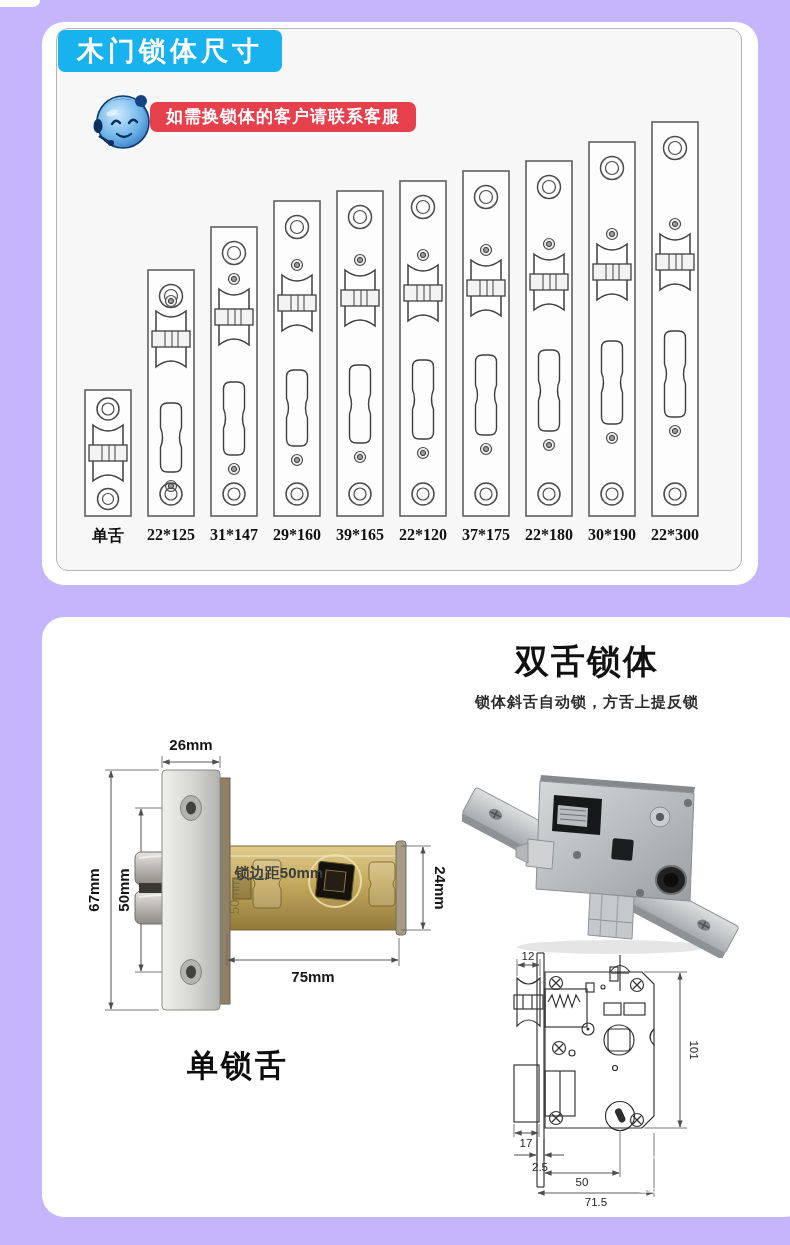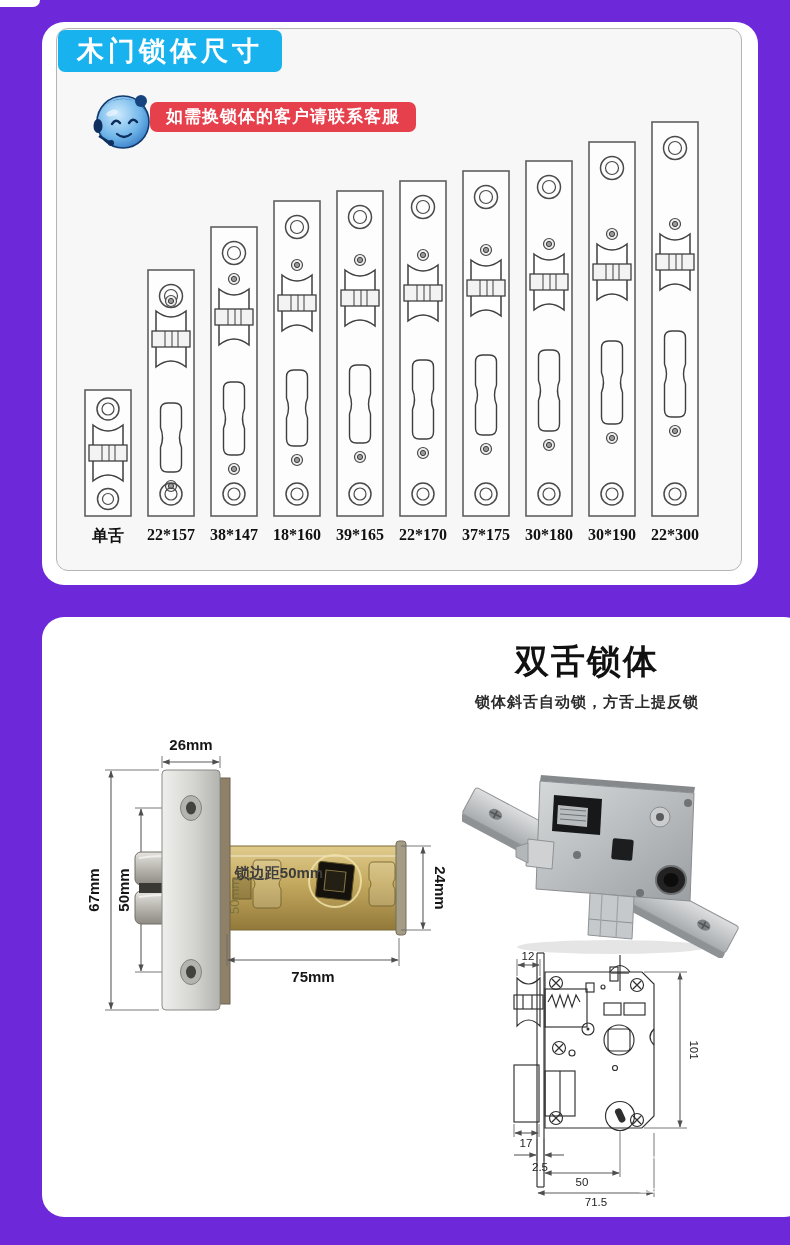--- a/index.html
+++ b/index.html
@@ -1,16 +1,16 @@
 <!DOCTYPE html>
 <html><head>
 <meta charset="utf-8">
 <style>
   html,body{margin:0;padding:0;background:#191919;}
-  .stage{position:relative;width:790px;height:1245px;background:#6d28d9;overflow:hidden;
+  .stage{position:relative;width:790px;height:1245px;background:#c4b5fd;overflow:hidden;
          font-family:"Liberation Sans",sans-serif;}
   .top-sliver{position:absolute;left:0;top:0;width:40px;height:7px;background:#fff;border-radius:0 0 8px 0;}
   .card{position:absolute;background:#fff;border-radius:22px;}
   #card1{left:42px;top:22px;width:716px;height:563px;}
   #card2{left:42px;top:617px;width:764px;height:600px;}
   .inner-panel{position:absolute;left:14px;right:16px;top:6px;bottom:14px;background:#f7f7f7;
                border:1px solid #b5b5b5;border-radius:12px;}
   .title-badge{position:absolute;left:16px;top:8px;width:224px;height:42px;border-radius:7px;
                color:#fff;font-size:27px;font-weight:bold;letter-spacing:4px;text-align:center;line-height:42px;}
   .mascot{position:absolute;left:48px;top:66px;width:66px;height:62px;}
@@ -95,61 +95,61 @@
             <rect x="5" y="62" width="38" height="16" fill="#f3f3f3" stroke="#3f3f3f" stroke-width="1.3"></rect>
             <line x1="18" y1="62" x2="18" y2="78" stroke="#3f3f3f" stroke-width="1"></line>
             <line x1="25" y1="62" x2="25" y2="78" stroke="#3f3f3f" stroke-width="1"></line>
             <line x1="31" y1="62" x2="31" y2="78" stroke="#3f3f3f" stroke-width="1"></line>
             <path d="M20.5,134 H27.5 Q34.5,134 34.5,141 V158.5 Q30.5,168.5 34.5,178.5 V196 Q34.5,203 27.5,203 H20.5 Q13.5,203 13.5,196 V178.5 Q17.5,168.5 13.5,158.5 V141 Q13.5,134 20.5,134 Z" fill="#fdfdfd" stroke="#3f3f3f" stroke-width="1.4"></path>
             <circle cx="24" cy="217" r="5.5" fill="#ededed" stroke="#4a4a4a" stroke-width="1.2"></circle>
             <circle cx="24" cy="217" r="2.6" fill="#9a9a9a" stroke="#3c3c3c" stroke-width="1"></circle>
             <circle cx="24" cy="225" r="11" fill="none" stroke="#4a4a4a" stroke-width="1.5"></circle>
             <circle cx="24" cy="225" r="6" fill="none" stroke="#4a4a4a" stroke-width="1.2"></circle>
           </svg>
-          <div class="plate-label">22*157</div>
+          <div class="plate-label">22*125</div>
         </div>
         <div class="plate-item">
           <svg width="48" height="291" viewBox="0 0 48 291">
             <rect x="1" y="1" width="46" height="289" fill="#fdfdfd" stroke="#5f5f5f" stroke-width="1.6"></rect>
             <circle cx="24" cy="27" r="11.5" fill="none" stroke="#4a4a4a" stroke-width="1.5"></circle>
             <circle cx="24" cy="27" r="6.5" fill="none" stroke="#4a4a4a" stroke-width="1.2"></circle>
             <circle cx="24" cy="53" r="5.5" fill="#ededed" stroke="#4a4a4a" stroke-width="1.2"></circle>
             <circle cx="24" cy="53" r="2.6" fill="#9a9a9a" stroke="#3c3c3c" stroke-width="1"></circle>
             <path d="M9,63 Q24,75 39,63 L39,119 Q24,107 9,119 Z" fill="#ffffff" stroke="#3f3f3f" stroke-width="1.5"></path>
             <rect x="5" y="83" width="38" height="16" fill="#f3f3f3" stroke="#3f3f3f" stroke-width="1.3"></rect>
             <line x1="18" y1="83" x2="18" y2="99" stroke="#3f3f3f" stroke-width="1"></line>
             <line x1="25" y1="83" x2="25" y2="99" stroke="#3f3f3f" stroke-width="1"></line>
             <line x1="31" y1="83" x2="31" y2="99" stroke="#3f3f3f" stroke-width="1"></line>
             <path d="M20.5,156 H27.5 Q34.5,156 34.5,163 V182.5 Q30.5,192.5 34.5,202.5 V222 Q34.5,229 27.5,229 H20.5 Q13.5,229 13.5,222 V202.5 Q17.5,192.5 13.5,182.5 V163 Q13.5,156 20.5,156 Z" fill="#fdfdfd" stroke="#3f3f3f" stroke-width="1.4"></path>
             <circle cx="24" cy="243" r="5.5" fill="#ededed" stroke="#4a4a4a" stroke-width="1.2"></circle>
             <circle cx="24" cy="243" r="2.6" fill="#9a9a9a" stroke="#3c3c3c" stroke-width="1"></circle>
             <circle cx="24" cy="268" r="11" fill="none" stroke="#4a4a4a" stroke-width="1.5"></circle>
             <circle cx="24" cy="268" r="6" fill="none" stroke="#4a4a4a" stroke-width="1.2"></circle>
           </svg>
-          <div class="plate-label">38*147</div>
+          <div class="plate-label">31*147</div>
         </div>
         <div class="plate-item">
           <svg width="48" height="317" viewBox="0 0 48 317">
             <rect x="1" y="1" width="46" height="315" fill="#fdfdfd" stroke="#5f5f5f" stroke-width="1.6"></rect>
             <circle cx="24" cy="27" r="11.5" fill="none" stroke="#4a4a4a" stroke-width="1.5"></circle>
             <circle cx="24" cy="27" r="6.5" fill="none" stroke="#4a4a4a" stroke-width="1.2"></circle>
             <circle cx="24" cy="65" r="5.5" fill="#ededed" stroke="#4a4a4a" stroke-width="1.2"></circle>
             <circle cx="24" cy="65" r="2.6" fill="#9a9a9a" stroke="#3c3c3c" stroke-width="1"></circle>
             <path d="M9,75 Q24,87 39,75 L39,131 Q24,119 9,131 Z" fill="#ffffff" stroke="#3f3f3f" stroke-width="1.5"></path>
             <rect x="5" y="95" width="38" height="16" fill="#f3f3f3" stroke="#3f3f3f" stroke-width="1.3"></rect>
             <line x1="18" y1="95" x2="18" y2="111" stroke="#3f3f3f" stroke-width="1"></line>
             <line x1="25" y1="95" x2="25" y2="111" stroke="#3f3f3f" stroke-width="1"></line>
             <line x1="31" y1="95" x2="31" y2="111" stroke="#3f3f3f" stroke-width="1"></line>
             <path d="M20.5,170 H27.5 Q34.5,170 34.5,177 V198 Q30.5,208 34.5,218 V239 Q34.5,246 27.5,246 H20.5 Q13.5,246 13.5,239 V218 Q17.5,208 13.5,198 V177 Q13.5,170 20.5,170 Z" fill="#fdfdfd" stroke="#3f3f3f" stroke-width="1.4"></path>
             <circle cx="24" cy="260" r="5.5" fill="#ededed" stroke="#4a4a4a" stroke-width="1.2"></circle>
             <circle cx="24" cy="260" r="2.6" fill="#9a9a9a" stroke="#3c3c3c" stroke-width="1"></circle>
             <circle cx="24" cy="294" r="11" fill="none" stroke="#4a4a4a" stroke-width="1.5"></circle>
             <circle cx="24" cy="294" r="6" fill="none" stroke="#4a4a4a" stroke-width="1.2"></circle>
           </svg>
-          <div class="plate-label">18*160</div>
+          <div class="plate-label">29*160</div>
         </div>
         <div class="plate-item">
           <svg width="48" height="327" viewBox="0 0 48 327">
             <rect x="1" y="1" width="46" height="325" fill="#fdfdfd" stroke="#5f5f5f" stroke-width="1.6"></rect>
             <circle cx="24" cy="27" r="11.5" fill="none" stroke="#4a4a4a" stroke-width="1.5"></circle>
             <circle cx="24" cy="27" r="6.5" fill="none" stroke="#4a4a4a" stroke-width="1.2"></circle>
             <circle cx="24" cy="70" r="5.5" fill="#ededed" stroke="#4a4a4a" stroke-width="1.2"></circle>
             <circle cx="24" cy="70" r="2.6" fill="#9a9a9a" stroke="#3c3c3c" stroke-width="1"></circle>
             <path d="M9,80 Q24,92 39,80 L39,136 Q24,124 9,136 Z" fill="#ffffff" stroke="#3f3f3f" stroke-width="1.5"></path>
             <rect x="5" y="100" width="38" height="16" fill="#f3f3f3" stroke="#3f3f3f" stroke-width="1.3"></rect>
@@ -175,21 +175,21 @@
             <rect x="5" y="105" width="38" height="16" fill="#f3f3f3" stroke="#3f3f3f" stroke-width="1.3"></rect>
             <line x1="18" y1="105" x2="18" y2="121" stroke="#3f3f3f" stroke-width="1"></line>
             <line x1="25" y1="105" x2="25" y2="121" stroke="#3f3f3f" stroke-width="1"></line>
             <line x1="31" y1="105" x2="31" y2="121" stroke="#3f3f3f" stroke-width="1"></line>
             <path d="M20.5,180 H27.5 Q34.5,180 34.5,187 V209.5 Q30.5,219.5 34.5,229.5 V252 Q34.5,259 27.5,259 H20.5 Q13.5,259 13.5,252 V229.5 Q17.5,219.5 13.5,209.5 V187 Q13.5,180 20.5,180 Z" fill="#fdfdfd" stroke="#3f3f3f" stroke-width="1.4"></path>
             <circle cx="24" cy="273" r="5.5" fill="#ededed" stroke="#4a4a4a" stroke-width="1.2"></circle>
             <circle cx="24" cy="273" r="2.6" fill="#9a9a9a" stroke="#3c3c3c" stroke-width="1"></circle>
             <circle cx="24" cy="314" r="11" fill="none" stroke="#4a4a4a" stroke-width="1.5"></circle>
             <circle cx="24" cy="314" r="6" fill="none" stroke="#4a4a4a" stroke-width="1.2"></circle>
           </svg>
-          <div class="plate-label">22*170</div>
+          <div class="plate-label">22*120</div>
         </div>
         <div class="plate-item">
           <svg width="48" height="347" viewBox="0 0 48 347">
             <rect x="1" y="1" width="46" height="345" fill="#fdfdfd" stroke="#5f5f5f" stroke-width="1.6"></rect>
             <circle cx="24" cy="27" r="11.5" fill="none" stroke="#4a4a4a" stroke-width="1.5"></circle>
             <circle cx="24" cy="27" r="6.5" fill="none" stroke="#4a4a4a" stroke-width="1.2"></circle>
             <circle cx="24" cy="80" r="5.5" fill="#ededed" stroke="#4a4a4a" stroke-width="1.2"></circle>
             <circle cx="24" cy="80" r="2.6" fill="#9a9a9a" stroke="#3c3c3c" stroke-width="1"></circle>
             <path d="M9,90 Q24,102 39,90 L39,146 Q24,134 9,146 Z" fill="#ffffff" stroke="#3f3f3f" stroke-width="1.5"></path>
             <rect x="5" y="110" width="38" height="16" fill="#f3f3f3" stroke="#3f3f3f" stroke-width="1.3"></rect>
@@ -215,21 +215,21 @@
             <rect x="5" y="114" width="38" height="16" fill="#f3f3f3" stroke="#3f3f3f" stroke-width="1.3"></rect>
             <line x1="18" y1="114" x2="18" y2="130" stroke="#3f3f3f" stroke-width="1"></line>
             <line x1="25" y1="114" x2="25" y2="130" stroke="#3f3f3f" stroke-width="1"></line>
             <line x1="31" y1="114" x2="31" y2="130" stroke="#3f3f3f" stroke-width="1"></line>
             <path d="M20.5,190 H27.5 Q34.5,190 34.5,197 V220.5 Q30.5,230.5 34.5,240.5 V264 Q34.5,271 27.5,271 H20.5 Q13.5,271 13.5,264 V240.5 Q17.5,230.5 13.5,220.5 V197 Q13.5,190 20.5,190 Z" fill="#fdfdfd" stroke="#3f3f3f" stroke-width="1.4"></path>
             <circle cx="24" cy="285" r="5.5" fill="#ededed" stroke="#4a4a4a" stroke-width="1.2"></circle>
             <circle cx="24" cy="285" r="2.6" fill="#9a9a9a" stroke="#3c3c3c" stroke-width="1"></circle>
             <circle cx="24" cy="334" r="11" fill="none" stroke="#4a4a4a" stroke-width="1.5"></circle>
             <circle cx="24" cy="334" r="6" fill="none" stroke="#4a4a4a" stroke-width="1.2"></circle>
           </svg>
-          <div class="plate-label">30*180</div>
+          <div class="plate-label">22*180</div>
         </div>
         <div class="plate-item">
           <svg width="48" height="376" viewBox="0 0 48 376">
             <rect x="1" y="1" width="46" height="374" fill="#fdfdfd" stroke="#5f5f5f" stroke-width="1.6"></rect>
             <circle cx="24" cy="27" r="11.5" fill="none" stroke="#4a4a4a" stroke-width="1.5"></circle>
             <circle cx="24" cy="27" r="6.5" fill="none" stroke="#4a4a4a" stroke-width="1.2"></circle>
             <circle cx="24" cy="93" r="5.5" fill="#ededed" stroke="#4a4a4a" stroke-width="1.2"></circle>
             <circle cx="24" cy="93" r="2.6" fill="#9a9a9a" stroke="#3c3c3c" stroke-width="1"></circle>
             <path d="M9,103 Q24,115 39,103 L39,159 Q24,147 9,159 Z" fill="#ffffff" stroke="#3f3f3f" stroke-width="1.5"></path>
             <rect x="5" y="123" width="38" height="16" fill="#f3f3f3" stroke="#3f3f3f" stroke-width="1.3"></rect>
@@ -345,20 +345,21 @@
       <line class="extline" x1="334" y1="210" x2="364" y2="210"></line>
       <line class="dimline" x1="356" y1="127" x2="356" y2="209" marker-start="url(#arS)" marker-end="url(#arE)"></line>
       <text class="dimtxt" x="368" y="168" text-anchor="middle" transform="rotate(90 368 168)">24mm</text>
 
       <line class="extline" x1="160" y1="214" x2="160" y2="246"></line>
       <line class="extline" x1="332" y1="218" x2="332" y2="246"></line>
       <line class="dimline" x1="161" y1="240" x2="331" y2="240" marker-start="url(#arS)" marker-end="url(#arE)"></line>
       <text class="dimtxt" x="246" y="262" text-anchor="middle" font-size="16">75mm</text>
     </svg>
 
+    <div class="single-latch-label">单锁舌</div>
 
     <svg class="photo-fig" width="290" height="215" viewBox="0 0 290 215">
       <defs>
         <linearGradient id="gSteelA" x1="0" y1="0" x2="0" y2="1">
           <stop offset="0" stop-color="#dddfe0"></stop>
             <stop offset="1" stop-color="#a8abae"></stop>
         </linearGradient>
         <linearGradient id="gSteelB" x1="0" y1="0" x2="1" y2="1">
           <stop offset="0" stop-color="#d6d9da"></stop>
             <stop offset="1" stop-color="#9b9fa2"></stop>

